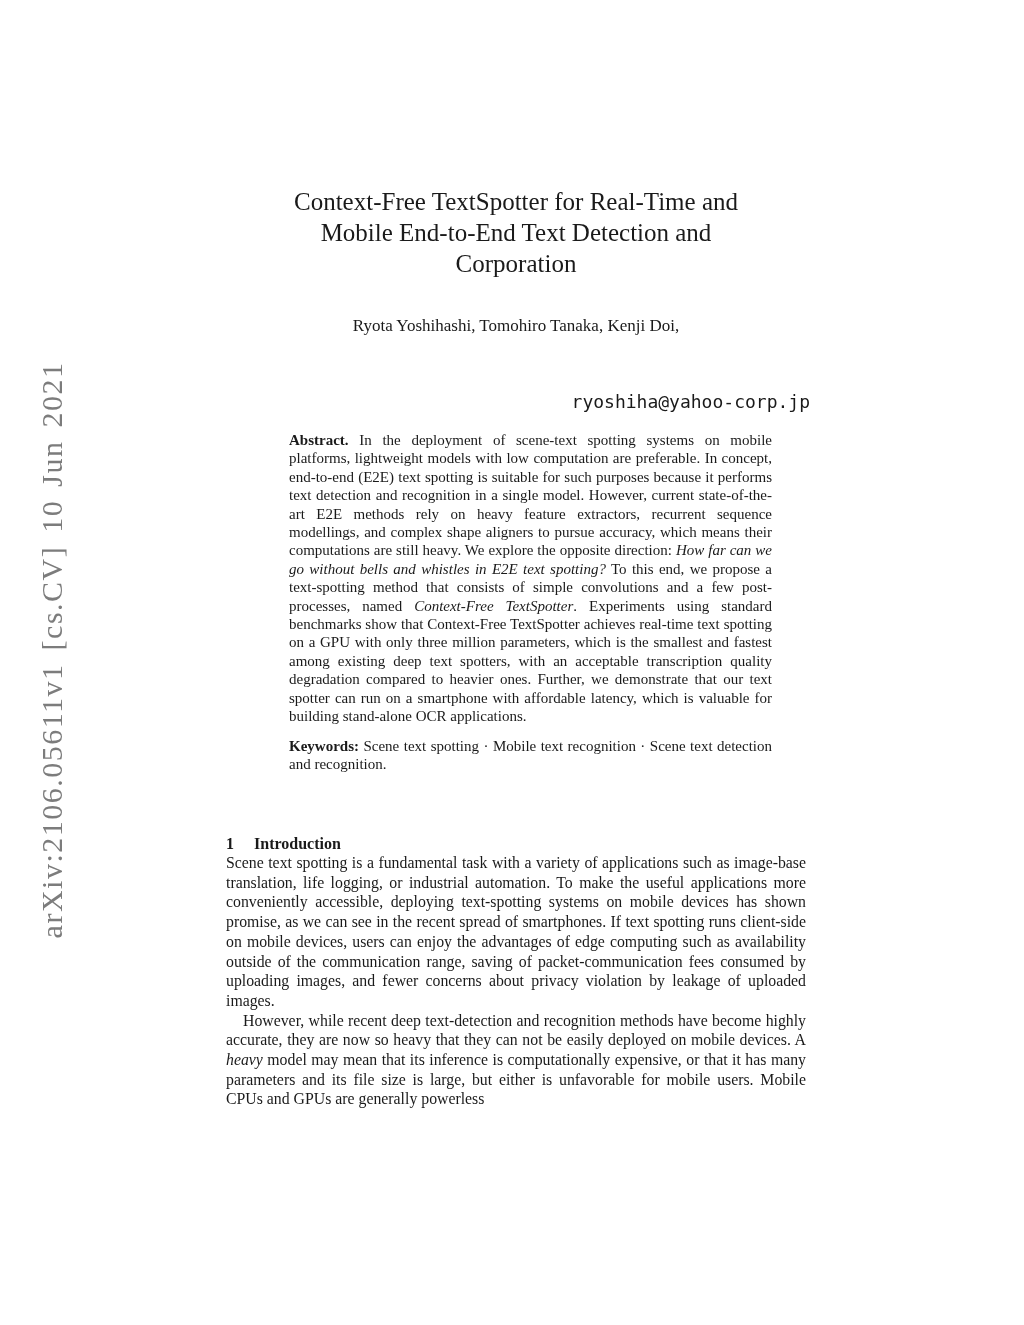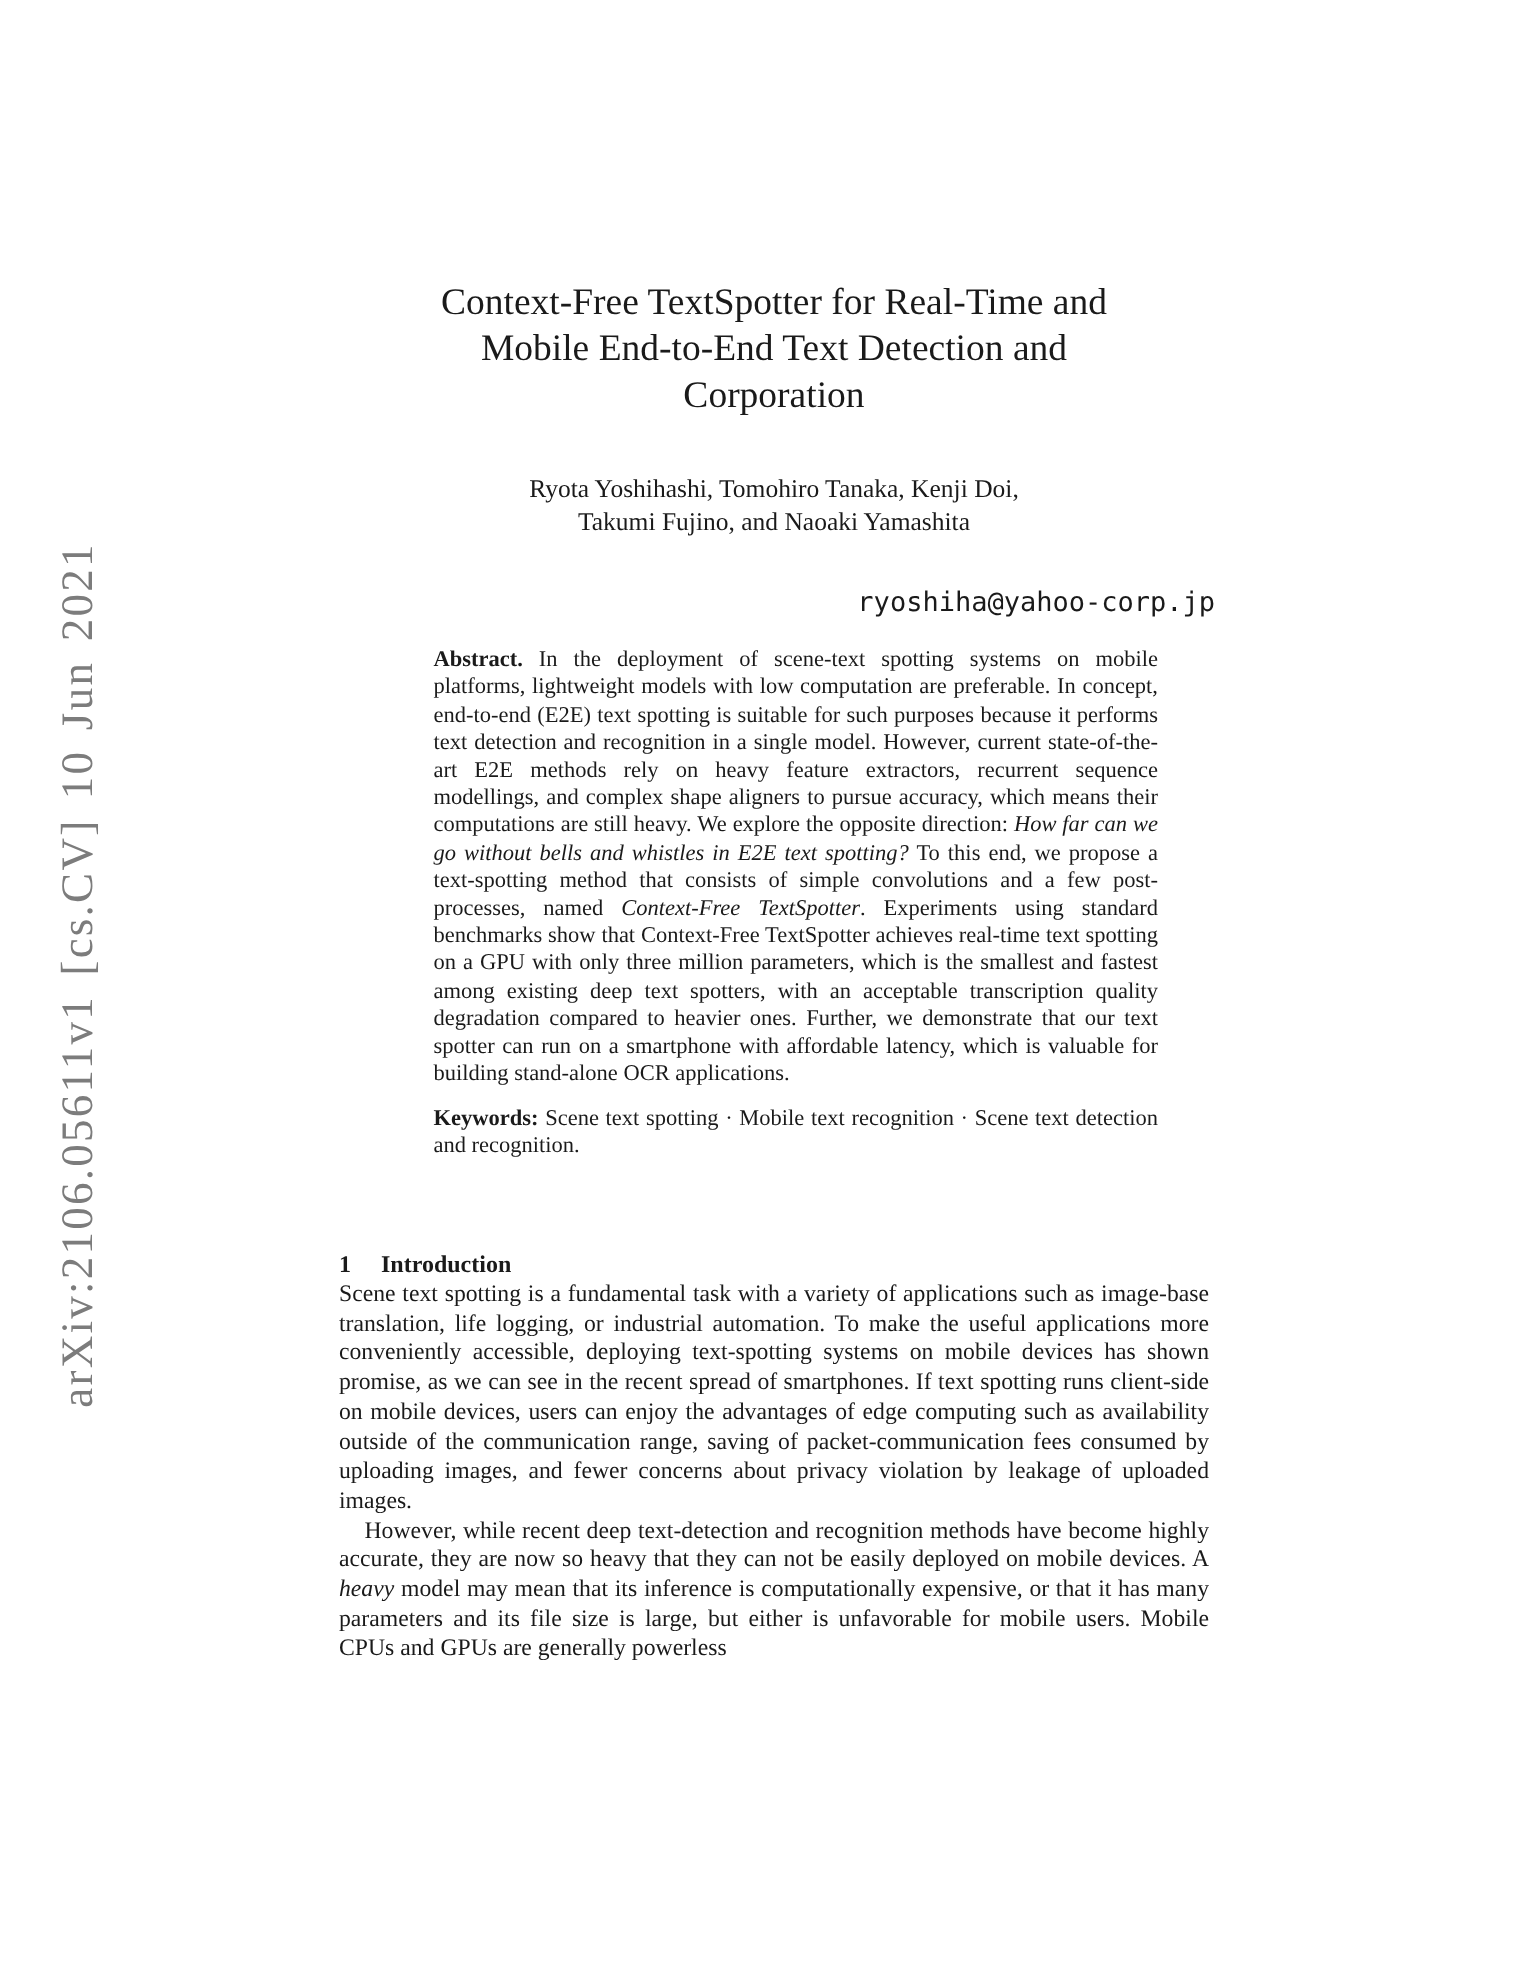--- a/index.html
+++ b/index.html
@@ -102,21 +102,20 @@
   <div class="watermark">arXiv:2106.05611v1  [cs.CV]  10 Jun 2021</div>
 
   <div class="title">
     <div>Context-Free TextSpotter for Real-Time and</div>
     <div>Mobile End-to-End Text Detection and</div>
     <div>Corporation</div>
   </div>
 
   <div class="authors">
     <div>Ryota Yoshihashi, Tomohiro Tanaka, Kenji Doi,</div>
-    <div>Takumi Fujino, and Naoaki Yamashita</div>
   </div>
 
 
   <div class="email">ryoshiha@yahoo-corp.jp</div>
 
   <div class="abstract">
     <p><span class="b">Abstract.</span><span> In the deployment of scene-text spotting systems on mobile platforms, lightweight models with low computation are preferable. In concept, end-to-end (E2E) text spotting is suitable for such purposes because it performs text detection and recognition in a single model. However, current state-of-the-art E2E methods rely on heavy feature extractors, recurrent sequence modellings, and complex shape aligners to pursue accuracy, which means their computations are still heavy. We explore the opposite direction: </span><span class="i">How far can we go without bells and whistles in E2E text spotting?</span><span> To this end, we propose a text-spotting method that consists of simple convolutions and a few post-processes, named </span><span class="i">Context-Free TextSpotter</span><span>. Experiments using standard benchmarks show that Context-Free TextSpotter achieves real-time text spotting on a GPU with only three million parameters, which is the smallest and fastest among existing deep text spotters, with an acceptable transcription quality degradation compared to heavier ones. Further, we demonstrate that our text spotter can run on a smartphone with affordable latency, which is valuable for building stand-alone OCR applications.</span></p>
     <p class="keywords"><span class="b">Keywords:</span><span> Scene text spotting · Mobile text recognition · Scene text detection and recognition.</span></p>
   </div>
 

